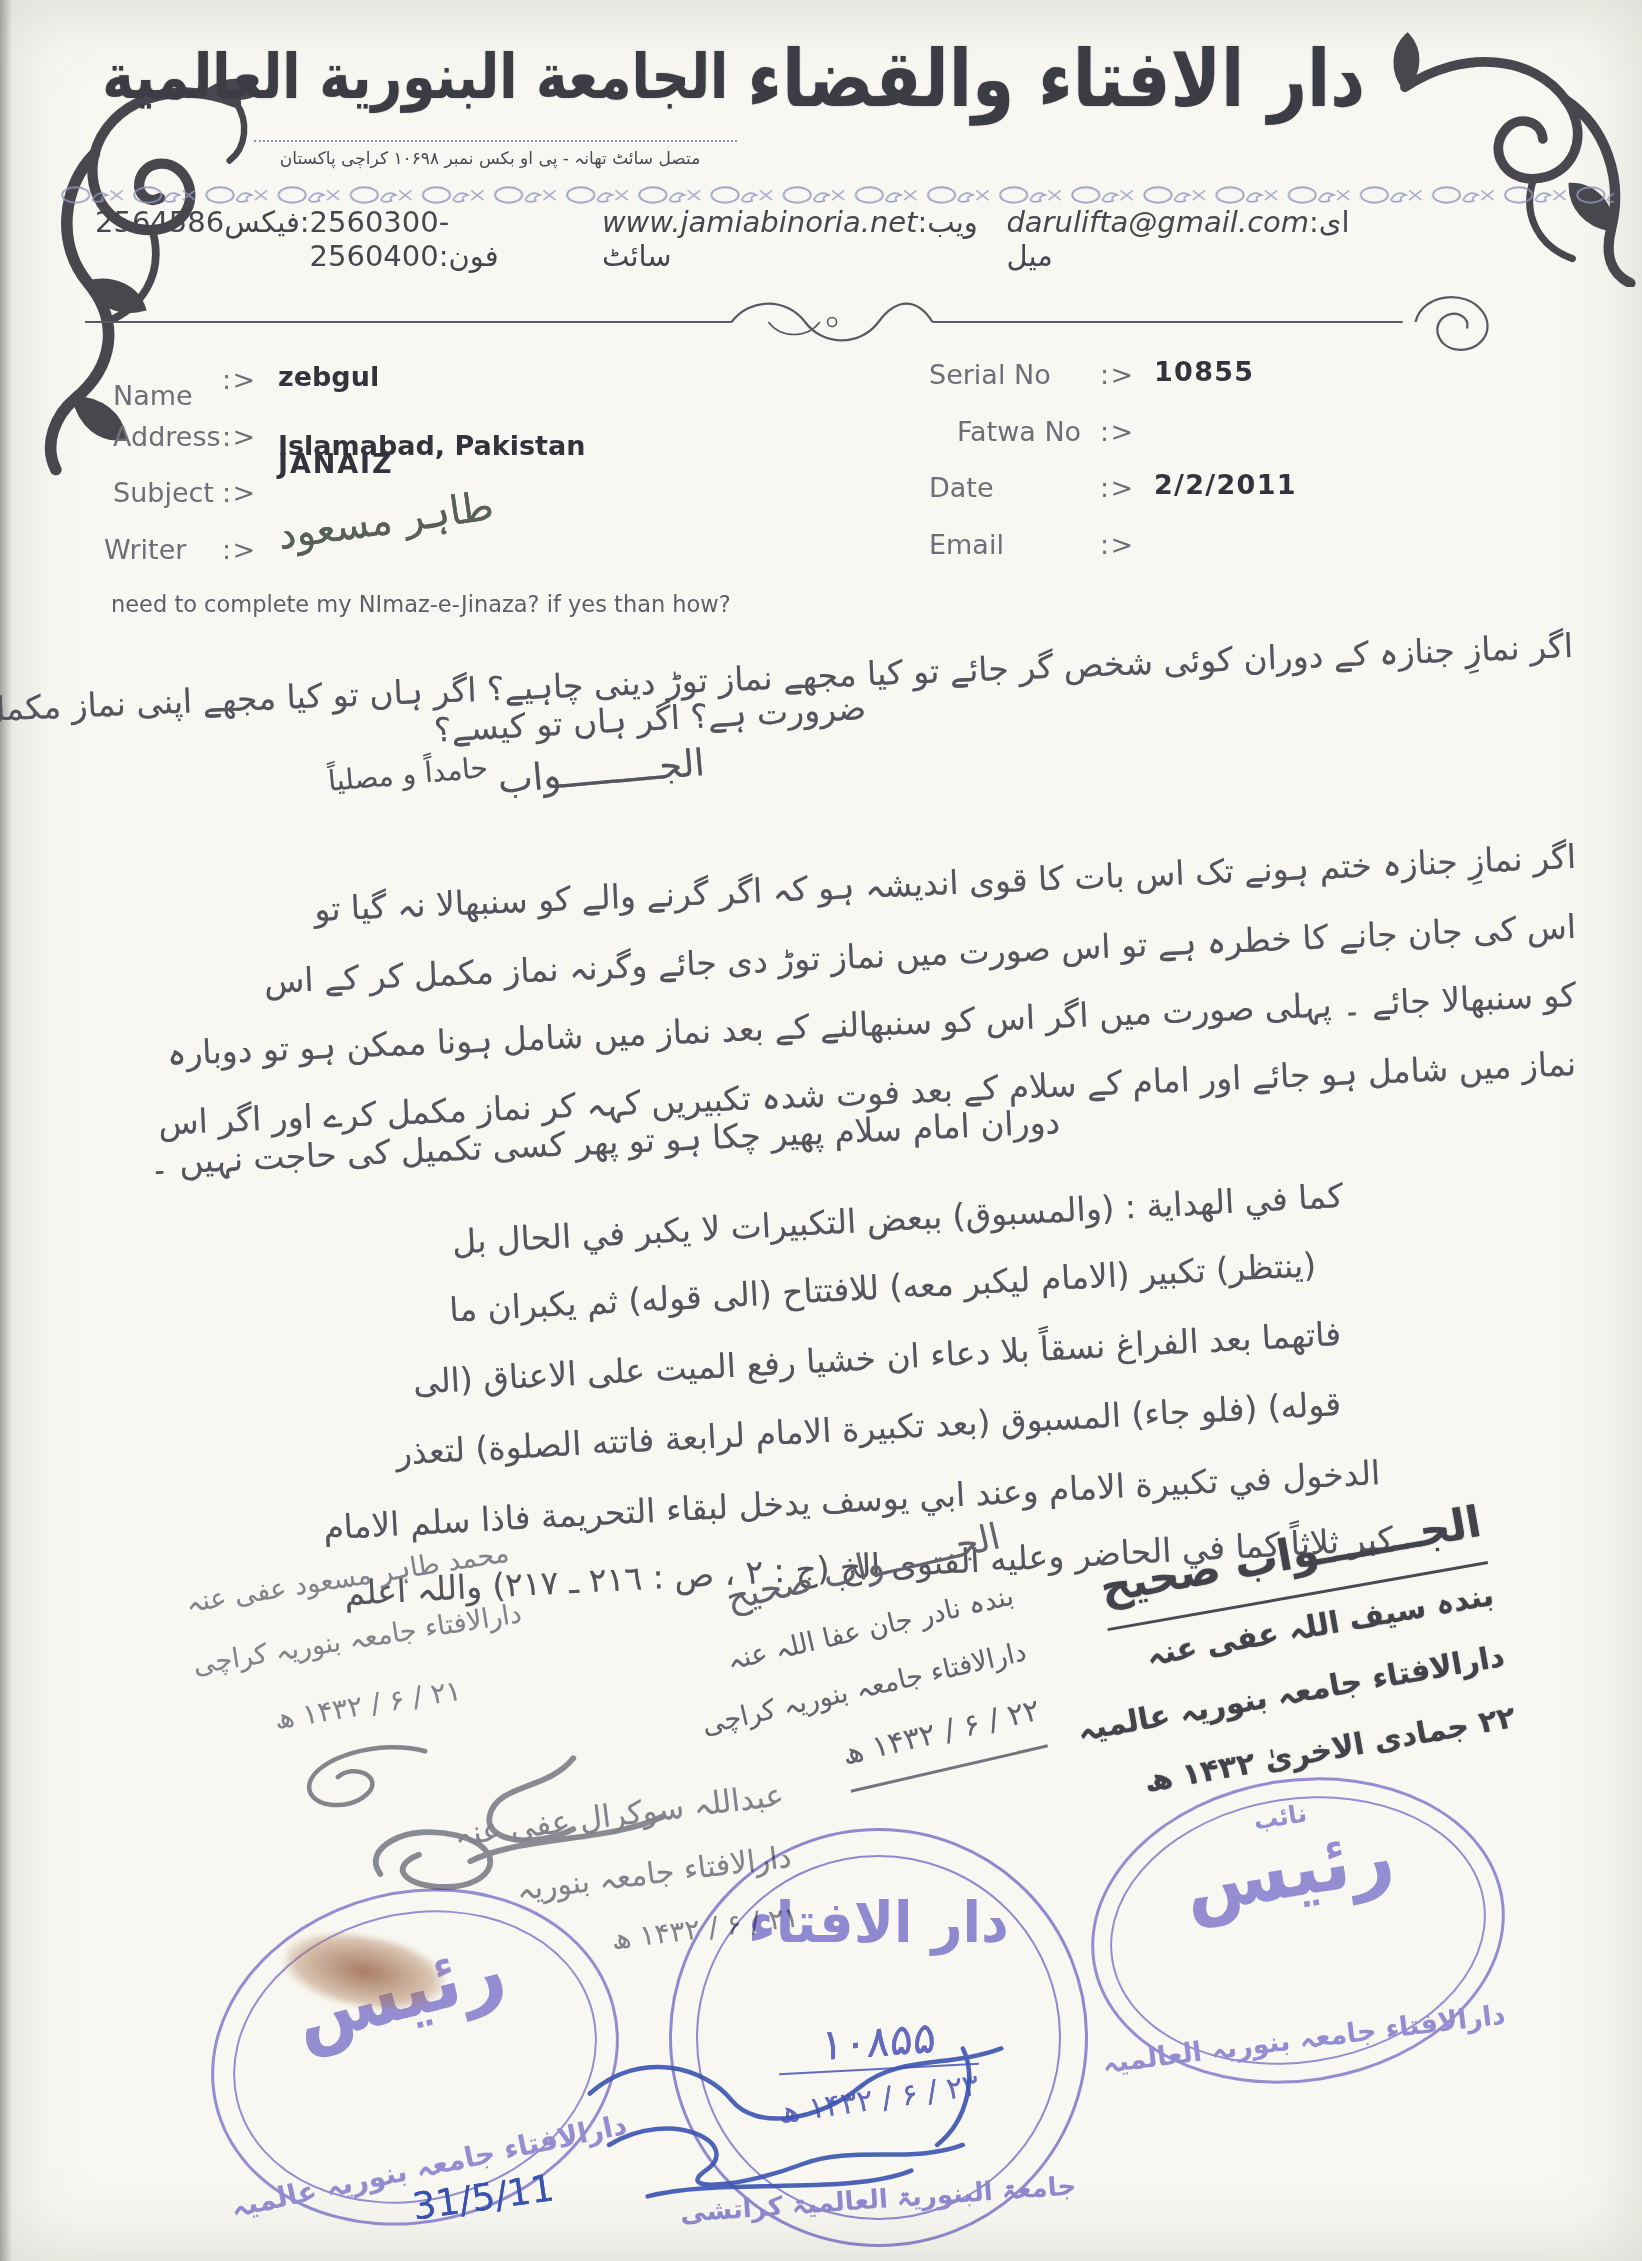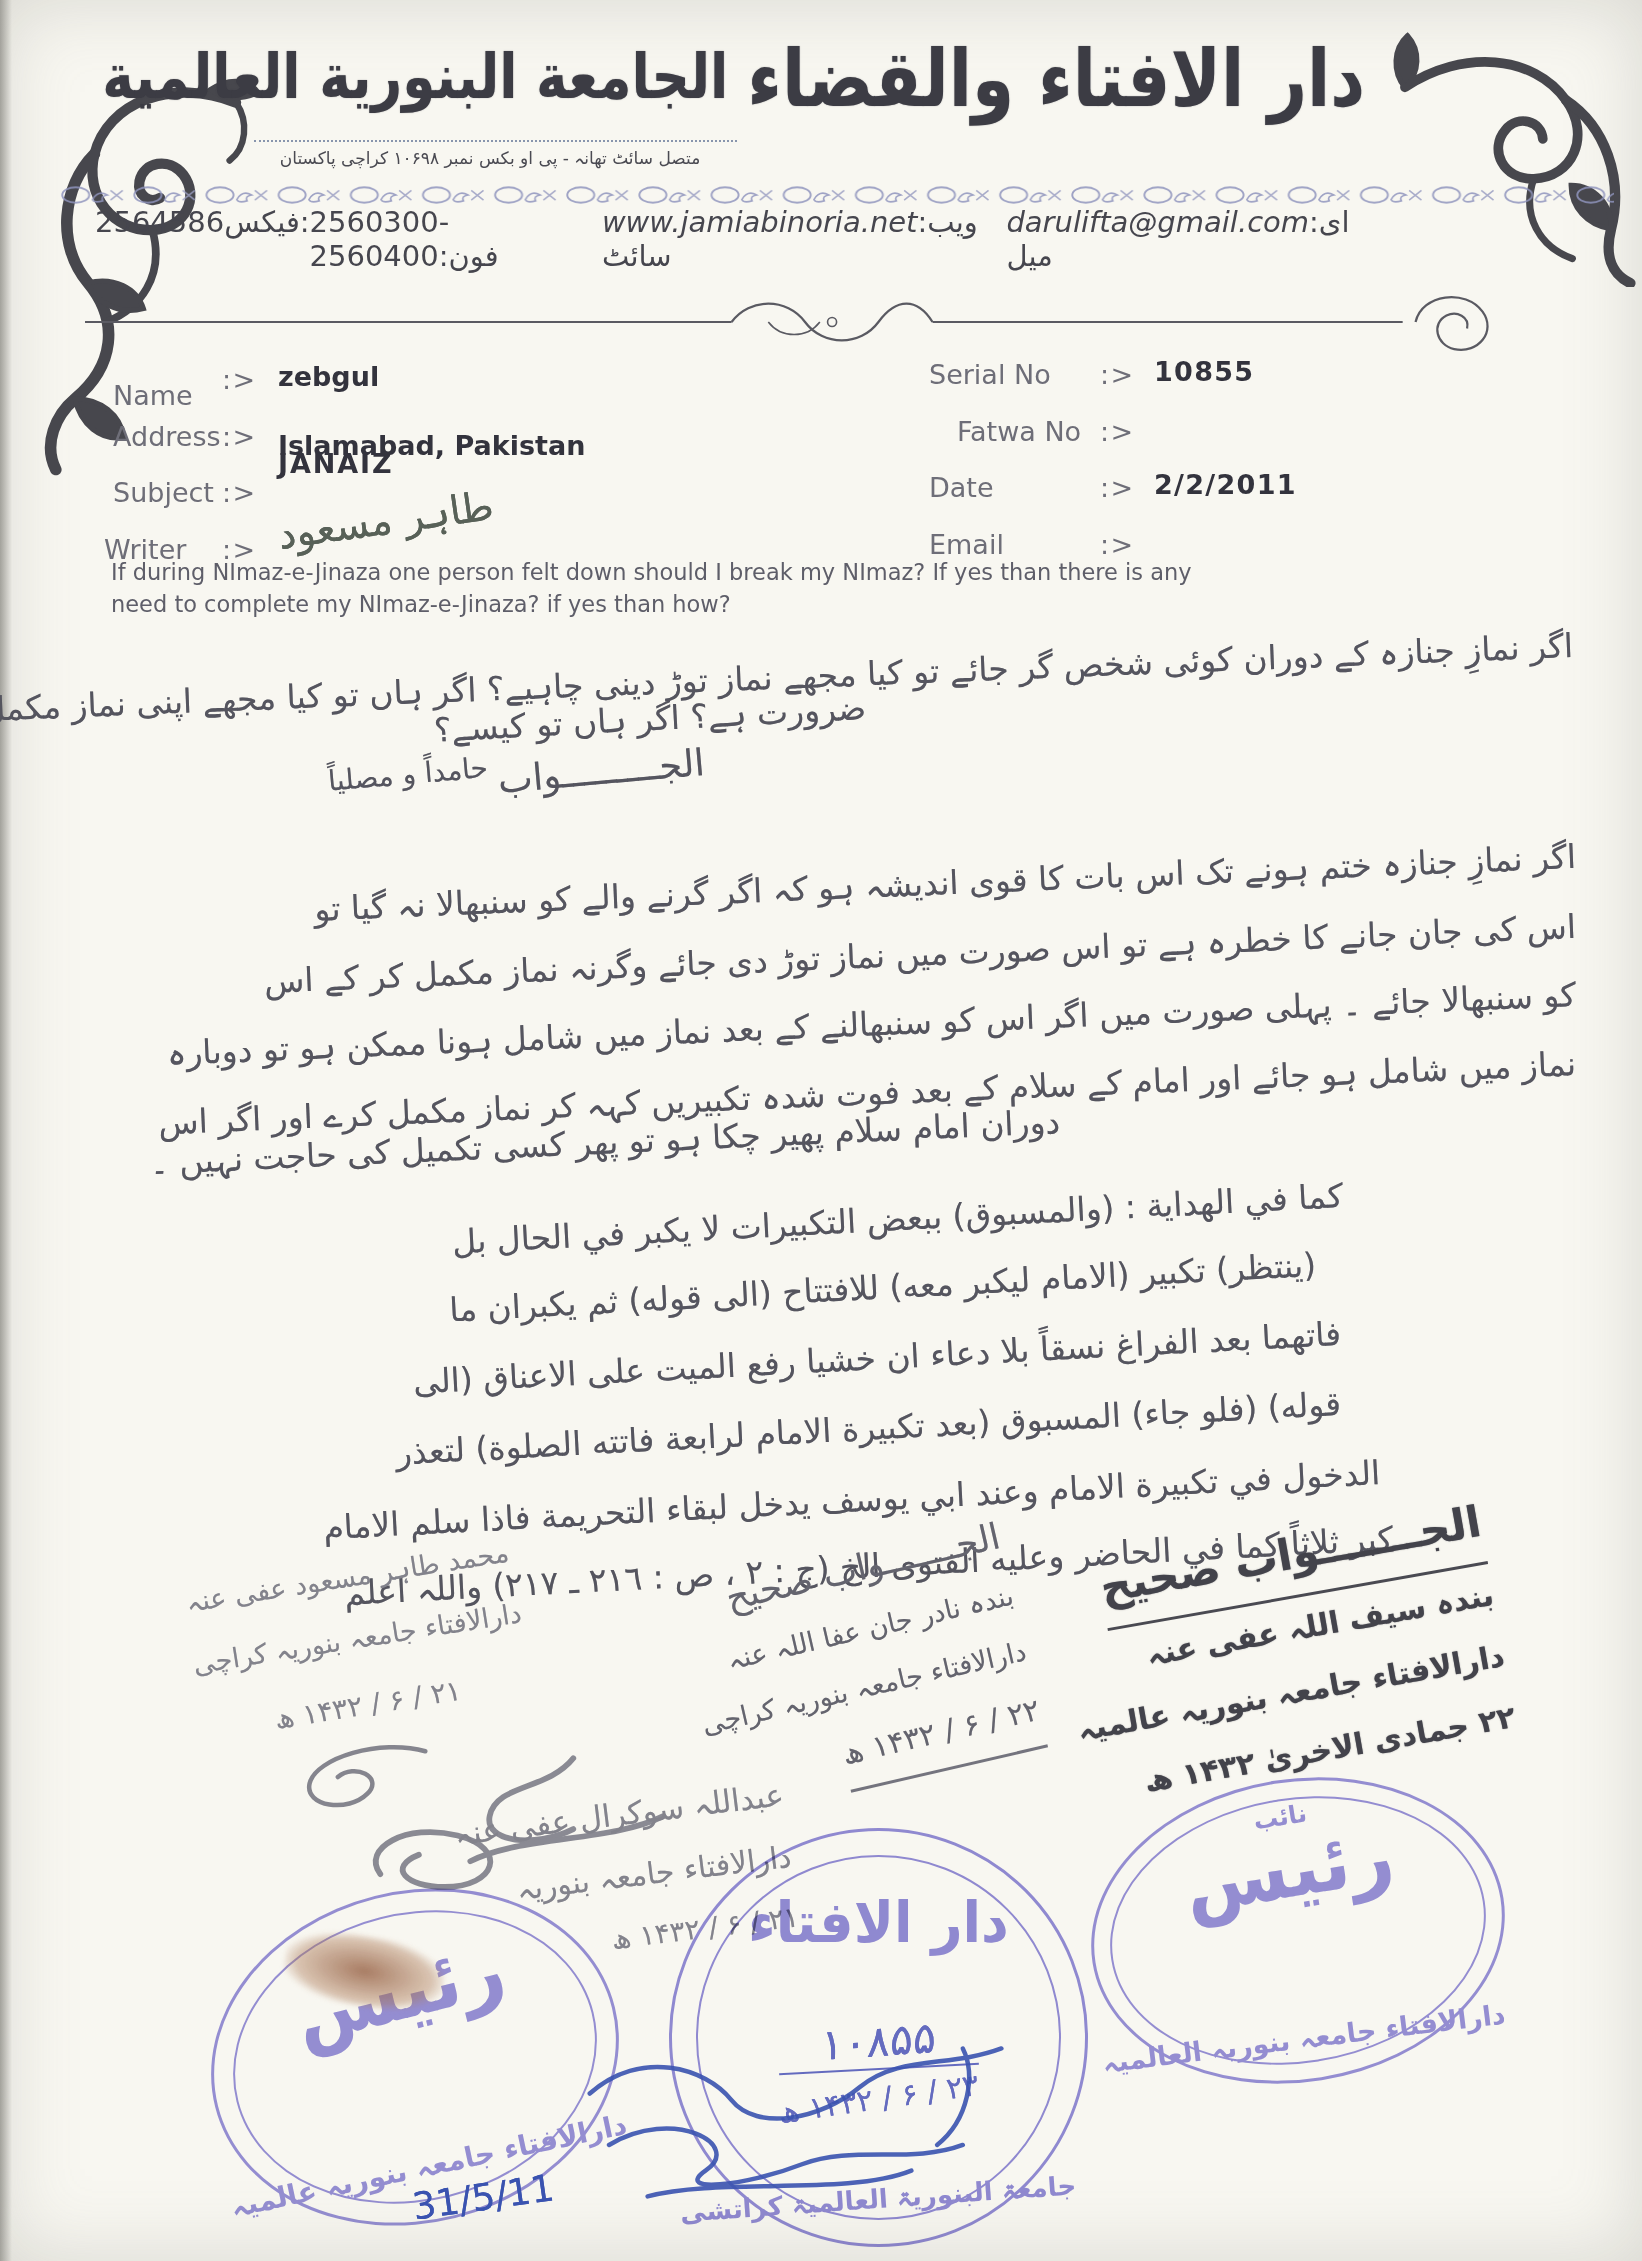--- a/index.html
+++ b/index.html
@@ -118,21 +118,20 @@
   <div class="abs field-value printed-bold" style="left:1154px;top:412px;"></div>
 
   <div class="abs field-label" style="left:929px;top:472px;">Date</div>
   <div class="abs field-sep" style="left:1100px;top:472px;">:&gt;</div>
   <div class="abs field-value printed-bold" style="left:1154px;top:469px;letter-spacing:1.3px;">2/2/2011</div>
 
   <div class="abs field-label" style="left:929px;top:529px;">Email</div>
   <div class="abs field-sep" style="left:1100px;top:529px;">:&gt;</div>
   <div class="abs field-value printed-bold" style="left:1154px;top:526px;"></div>
 
-  <div class="abs printed" style="left:111px;top:559px;font-size:22.5px;">If during NImaz-e-Jinaza one person felt down should I break my NImaz? If yes than there is any</div>
   <div class="abs printed" style="left:111px;top:591px;font-size:22.5px;text-align:right;">need to complete my NImaz-e-Jinaza? if yes than how?</div>
 
   <div class="abs rtl nowrap right hand" style="left:72px;top:626px;width:1501px;font-size:33px;transform:rotate(-2.3deg);transform-origin:right center;">اگر نمازِ جنازہ کے دوران کوئی شخص گر جائے تو کیا مجھے نماز توڑ دینی چاہیے؟ اگر ہاں تو کیا مجھے اپنی نماز مکمل کرنے کی</div>
   <div class="abs rtl nowrap right hand" style="left:454px;top:688px;width:412px;font-size:33px;transform:rotate(-3deg);transform-origin:right center;">ضرورت ہے؟ اگر ہاں تو کیسے؟</div>
 
   <div class="abs rtl" style="left:383px;top:755px;width:322px;display:flex;align-items:flex-start;gap:9px;transform:rotate(-5deg);">
     <span class="hand nowrap" style="font-size:37px;">الجـــــــــواب</span>
     <span class="hand nowrap" style="font-size:28px;margin-top:-9px;">حامداً و مصلیاً</span>
   </div>
 

